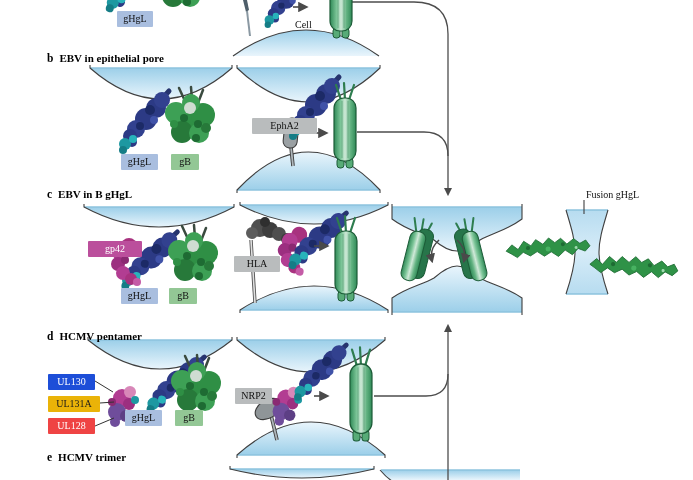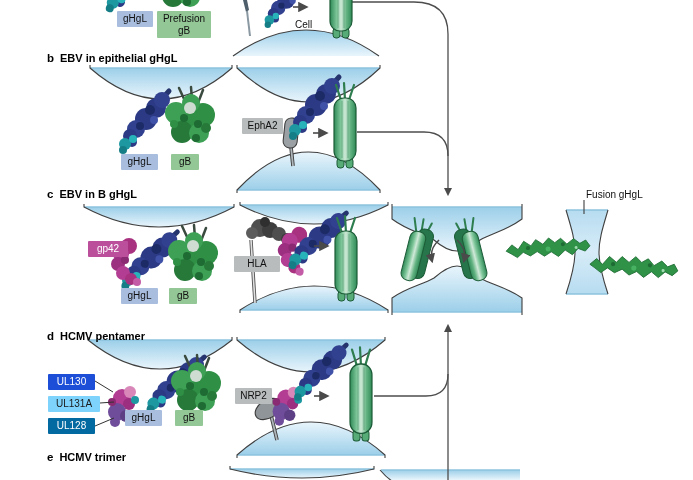--- a/index.html
+++ b/index.html
@@ -1,30 +1,30 @@
 <!DOCTYPE html>
 <html><head>
 <meta charset="utf-8">
 <style>
   html,body{margin:0;padding:0;background:#fff}
   #stage{position:relative;width:693px;height:480px;background:#ffffff;overflow:hidden;
-         font-family:Liberation Sans, sans-serif;}
+         font-family:Liberation Serif, serif;}
   #art{position:absolute;left:0;top:0}
   .lbl{position:absolute;font-size:10px;line-height:1.15;color:#111;text-align:center;
        padding:2px 2px;border-radius:1px;box-sizing:border-box;white-space:normal}
   .plain{background:none;padding:0;white-space:nowrap}
   .hdr{position:absolute;font-weight:bold;font-size:11px;color:#000;white-space:nowrap}
   .hdr .ltr{font-size:11.5px;margin-right:6px}
   .box-blue{background:#a9bedf}
   .box-green{background:#93c795}
   .box-gray{background:#b9bcbd}
   .box-magenta{background:#bb4f9c;color:#fff}
   .box-pink{background:#1d4ed8;color:#fff}
-  .box-lightpink{background:#7dd3fc;color:#1a1a1a}
-  .box-purple{background:#0369a1;color:#fff}
+  .box-lightpink{background:#eab308;color:#1a1a1a}
+  .box-purple{background:#ef4444;color:#fff}
 </style>
 </head>
 <body>
 
 <div id="stage">
 
 <svg id="art" width="693" height="480" viewBox="0 0 693 480">
   <defs>
     <linearGradient id="gmTop" x1="0" y1="0" x2="0" y2="1">
       <stop offset="0" stop-color="#9ccfe9"></stop>
@@ -324,34 +324,33 @@
     <use href="#pent" transform="translate(284,400) scale(0.95)"></use>
   </g>
   <g>
     <use href="#ghgl" transform="translate(318,374) rotate(5) scale(0.95)"></use>
   </g>
   <line x1="314" y1="396" x2="327" y2="396" stroke="#4a4a4a" stroke-width="1.6" marker-end="url(#ah)"></line>
   <use href="#pillar" transform="translate(350,364) scale(1,1.1)"></use>
 </svg>
 
 <div class="lbl box-blue" style="left:117px;top:11px;width:36px">gHgL</div>
-<div class="lbl box-green" style="left:157px;top:11px;width:54px">Prefusion gB</div>
 <div class="lbl plain" style="left:295px;top:19px">Cell</div>
 
 <div class="hdr" style="left:47px;top:52px">
-  <span class="ltr">b</span><span>EBV in epithelial gHgL</span>
-</div>
-<div class="lbl box-gray" style="left:242px;top:118px;width:41px">EphA2</div>
+  <span class="ltr">b</span><span>EBV in epithelial pore</span>
+</div>
+<div class="lbl box-gray" style="left:252px;top:118px;width:65px">EphA2</div>
 <div class="lbl box-blue" style="left:121px;top:154px;width:37px">gHgL</div>
 <div class="lbl box-green" style="left:171px;top:154px;width:28px">gB</div>
 
 <div class="hdr" style="left:47px;top:188px">
   <span class="ltr">c</span><span>EBV in B gHgL</span>
 </div>
-<div class="lbl box-magenta" style="left:88px;top:241px;width:40px">gp42</div>
+<div class="lbl box-magenta" style="left:88px;top:241px;width:54px">gp42</div>
 <div class="lbl box-gray" style="left:234px;top:256px;width:46px">HLA</div>
 <div class="lbl box-blue" style="left:121px;top:288px;width:37px">gHgL</div>
 <div class="lbl box-green" style="left:169px;top:288px;width:28px">gB</div>
 <div class="lbl plain" style="left:586px;top:189px">Fusion gHgL</div>
 
 <div class="hdr" style="left:47px;top:330px">
   <span class="ltr">d</span><span>HCMV pentamer</span>
 </div>
 <div class="lbl box-pink" style="left:48px;top:374px;width:47px">UL130</div>
 <div class="lbl box-lightpink" style="left:48px;top:396px;width:52px">UL131A</div>

